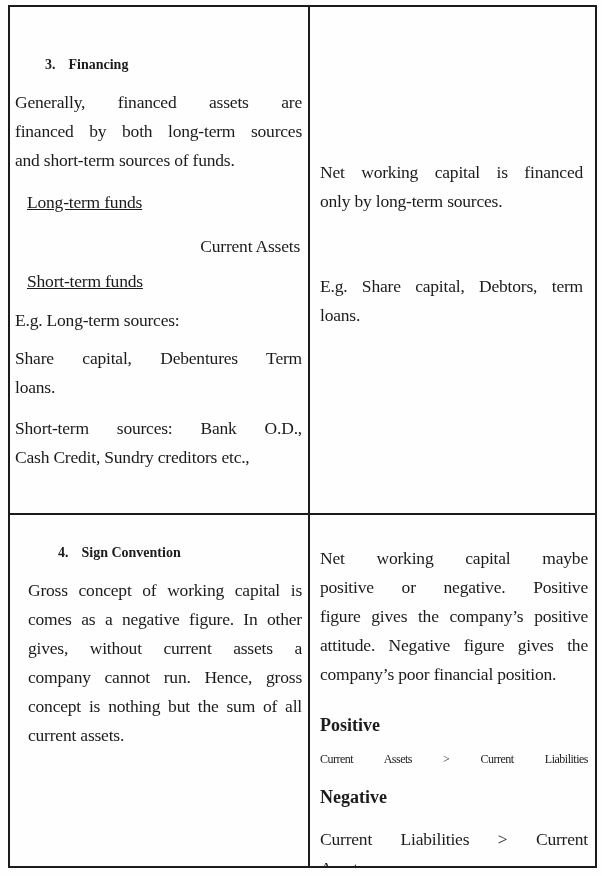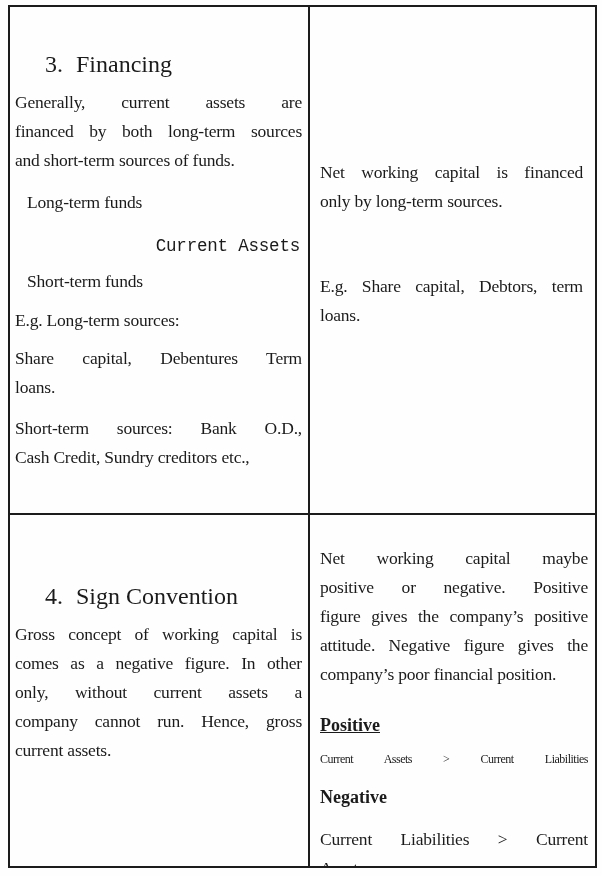--- a/index.html
+++ b/index.html
@@ -21,50 +21,50 @@
     height: 863px;
     border: 2px solid #1c1c1c;
     display: grid;
     grid-template-columns: 300px 1fr;
     grid-template-rows: 508px 1fr;
     background: #fefefe;
   }
   .cell { overflow: hidden; }
   .cell.tl { border-right: 2px solid #1c1c1c; border-bottom: 2px solid #1c1c1c; padding: 43px 6px 0 5px; }
   .cell.tr { border-bottom: 2px solid #1c1c1c; padding: 151px 12px 0 10px; }
-  .cell.bl { border-right: 2px solid #1c1c1c; padding: 67px 6px 0 5px; }
+  .cell.bl { border-right: 2px solid #1c1c1c; padding: 23px 6px 0 5px; margin-left: 13px; }
   .cell.br { padding: 29px 7px 0 10px; }
 
   .line {
     font-size: 17.5px;
     line-height: 29px;
     letter-spacing: -0.2px;
   }
   .jline {
     font-size: 17.5px;
     line-height: 29px;
     letter-spacing: -0.2px;
     text-align: justify;
     text-align-last: justify;
   }
-  .rline { text-align: right; padding-right: 2px; font-family: Liberation Mono, monospace; }
-  .indent { padding-left: 12px; }
+  .rline { text-align: right; padding-right: 2px; }
+  .indent { padding-left: 12px; text-decoration: underline; }
   .squeeze { letter-spacing: -0.5px; font-size: 12px; }
 
   .heading {
-    font-weight: normal;
-    font-size: 24px;
+    font-weight: bold;
+    font-size: 14px;
     line-height: 29px;
     padding-left: 30px;
   }
   .heading .h-num { display: inline-block; margin-right: 13px; }
   .bold-label { font-weight: bold; font-size: 18px; line-height: 29px; }
 
   
-  .mb5  { margin-bottom: 5px; text-decoration: underline; }
+  .mb5  { margin-bottom: 5px; }
   .mb6  { margin-bottom: 6px; }
   .mb8  { margin-bottom: 13px; }
   .mb9  { margin-bottom: 9px; }
   .mb10 { margin-bottom: 10px; }
   .mb12 { margin-bottom: 12px; }
   .mb13 { margin-bottom: 13px; }
   .mb15 { margin-bottom: 15px; }
   .mb22 { margin-bottom: 22px; }
   .mb56 { margin-bottom: 56px; }
 </style>
@@ -72,21 +72,21 @@
 <body>
 
 <div class="page">
   <div class="doc-table">
 
     <div class="cell tl">
       <div class="heading mb9">
         <span class="h-num">3.</span><span>Financing</span>
       </div>
       <div class="para mb13">
-        <div class="jline">Generally, current assets are</div>
+        <div class="jline">Generally, financed assets are</div>
         <div class="jline">financed by both long-term sources</div>
         <div class="line">and short-term sources of funds.</div>
       </div>
       <div class="line indent mb15">Long-term funds</div>
       <div class="line rline mb6">Current Assets</div>
       <div class="line indent mb10">Short-term funds</div>
       <div class="line mb9">E.g. Long-term sources:</div>
       <div class="para mb12">
         <div class="jline">Share capital, Debentures Term</div>
         <div class="line">loans.</div>
@@ -108,22 +108,23 @@
       </div>
     </div>
 
     <div class="cell bl">
       <div class="heading mb9">
         <span class="h-num">4.</span><span>Sign Convention</span>
       </div>
       <div class="para">
         <div class="jline">Gross concept of working capital is</div>
         <div class="jline">comes as a negative figure. In other</div>
-        <div class="jline">only, without current assets a</div>
+        <div class="jline">gives, without current assets a</div>
         <div class="jline">company cannot run. Hence, gross</div>
+        <div class="jline">concept is nothing but the sum of all</div>
         <div class="line">current assets.</div>
       </div>
     </div>
 
     <div class="cell br">
       <div class="para mb22">
         <div class="jline">Net working capital maybe</div>
         <div class="jline">positive or negative. Positive</div>
         <div class="jline">figure gives the company’s positive</div>
         <div class="jline">attitude. Negative figure gives the</div>

